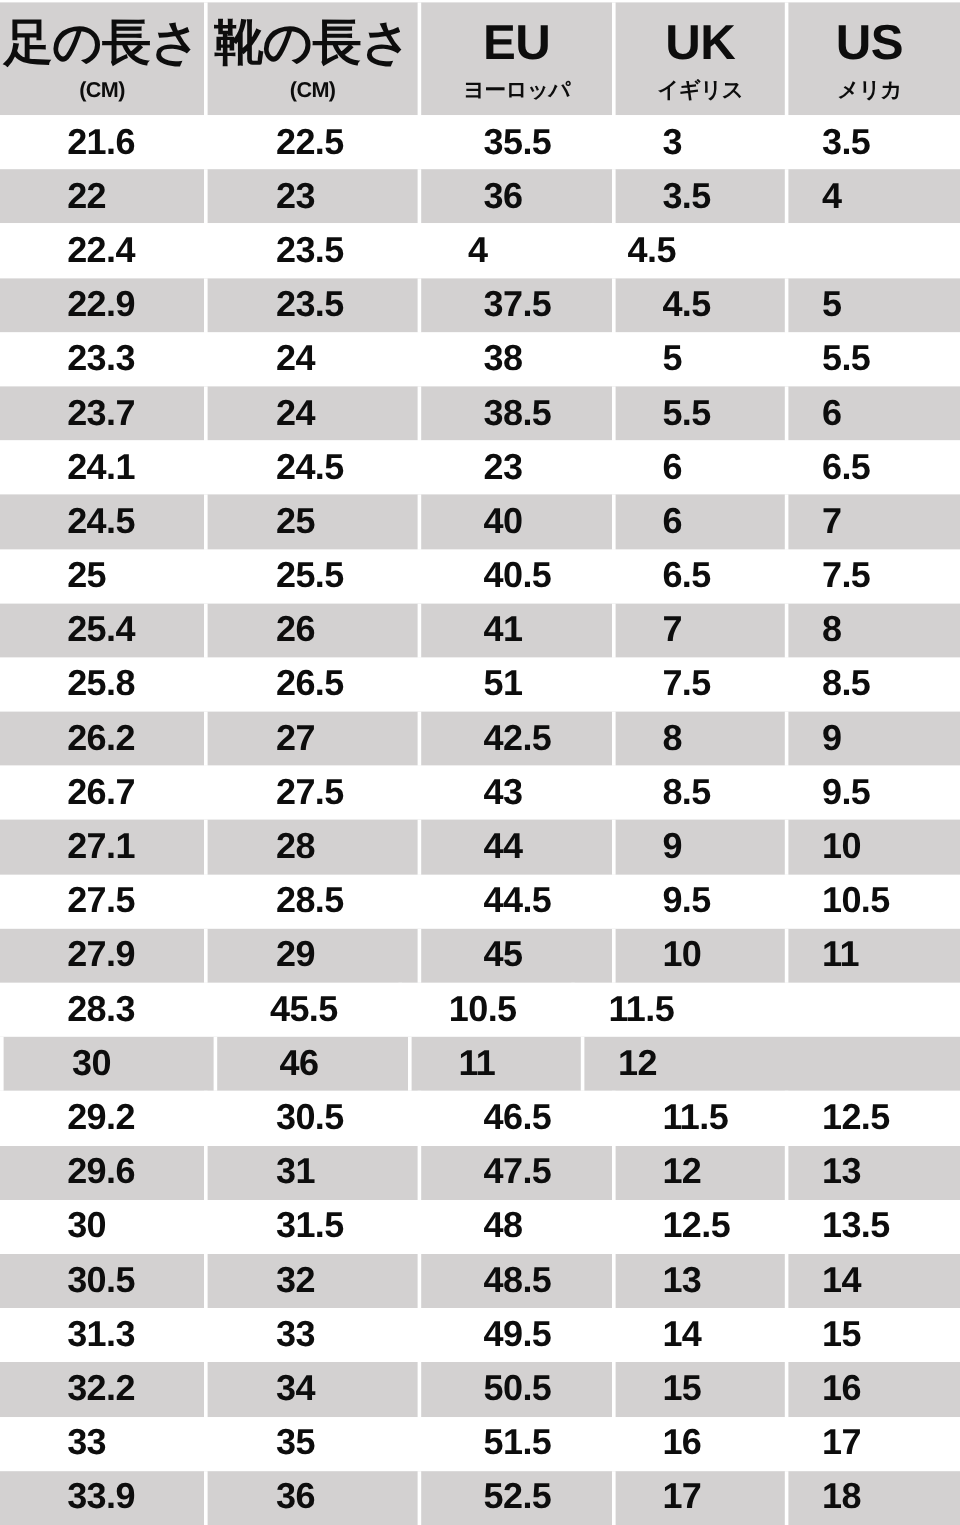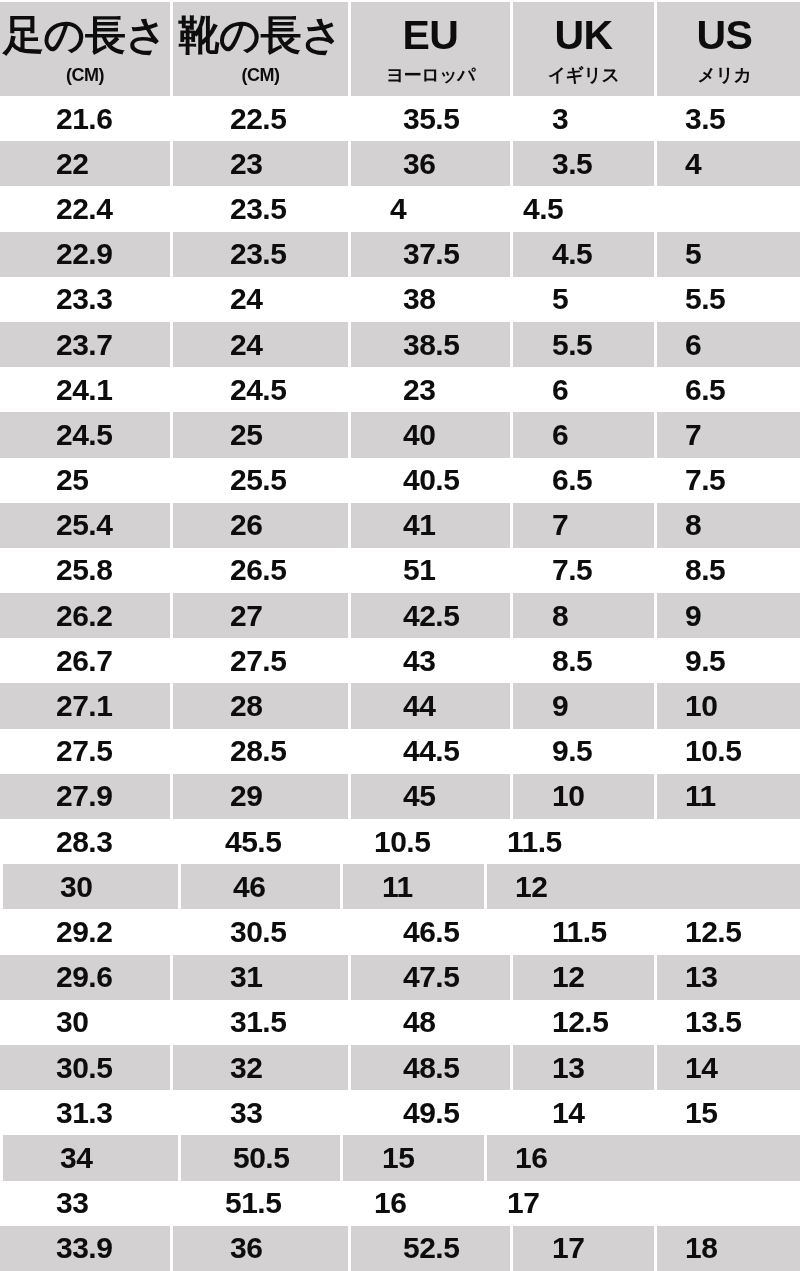--- a/index.html
+++ b/index.html
@@ -215,27 +215,29 @@
         <div class="cell c4">14</div>
       </div>
       <div class="row">
         <div class="cell c0">31.3</div>
         <div class="cell c1">33</div>
         <div class="cell c2">49.5</div>
         <div class="cell c3">14</div>
         <div class="cell c4">15</div>
       </div>
       <div class="row alt">
+        <div class="cell c0">32.2</div>
         <div class="cell c1">34</div>
         <div class="cell c2">50.5</div>
         <div class="cell c3">15</div>
         <div class="cell c4">16</div>
       </div>
       <div class="row">
         <div class="cell c0">33</div>
+        <div class="cell c1">35</div>
         <div class="cell c2">51.5</div>
         <div class="cell c3">16</div>
         <div class="cell c4">17</div>
       </div>
       <div class="row alt">
         <div class="cell c0">33.9</div>
         <div class="cell c1">36</div>
         <div class="cell c2">52.5</div>
         <div class="cell c3">17</div>
         <div class="cell c4">18</div>

